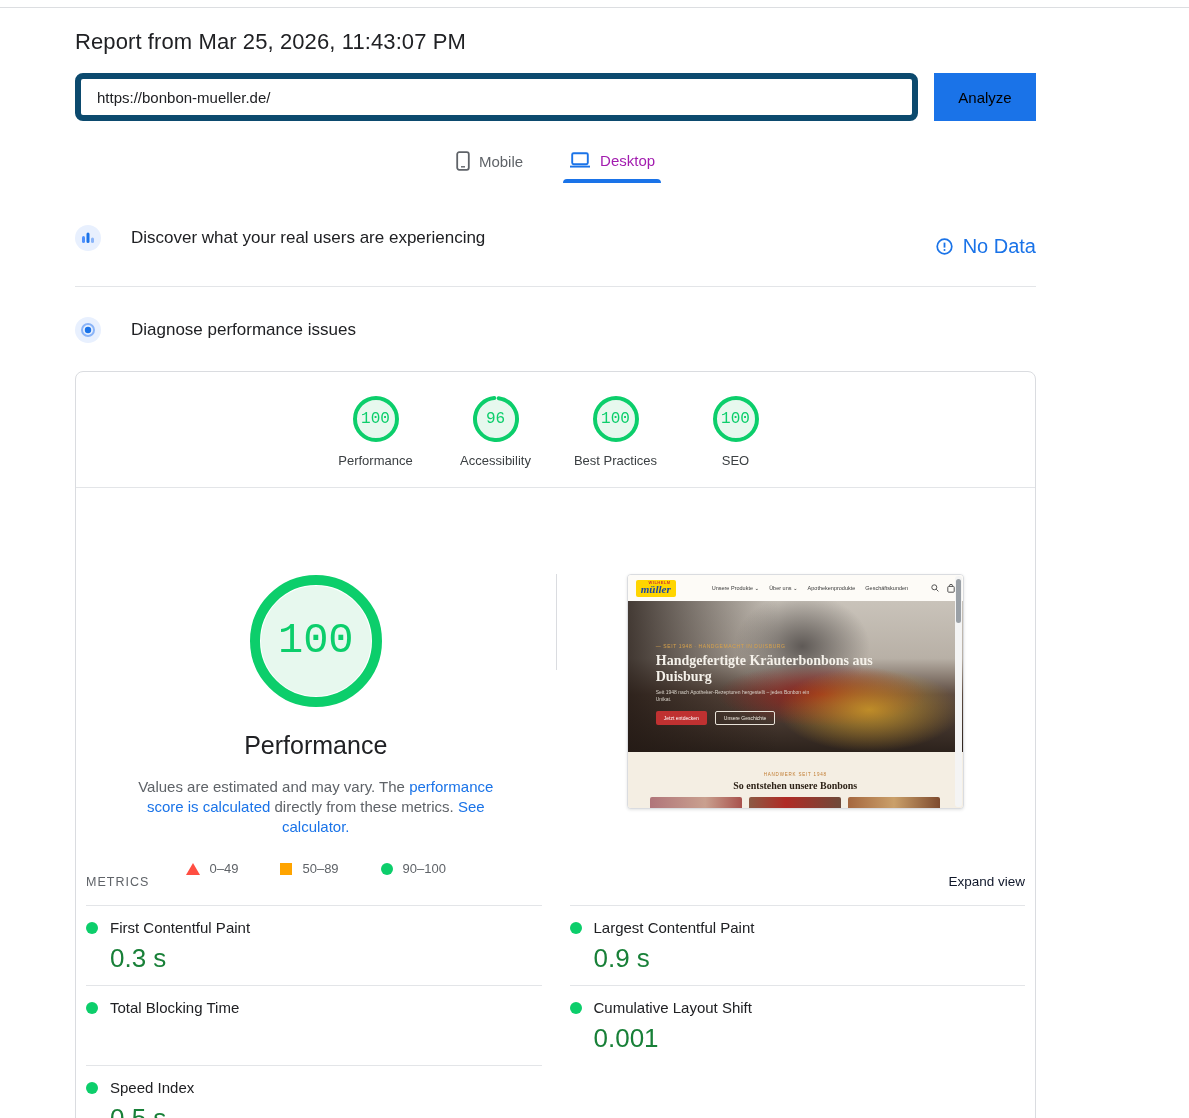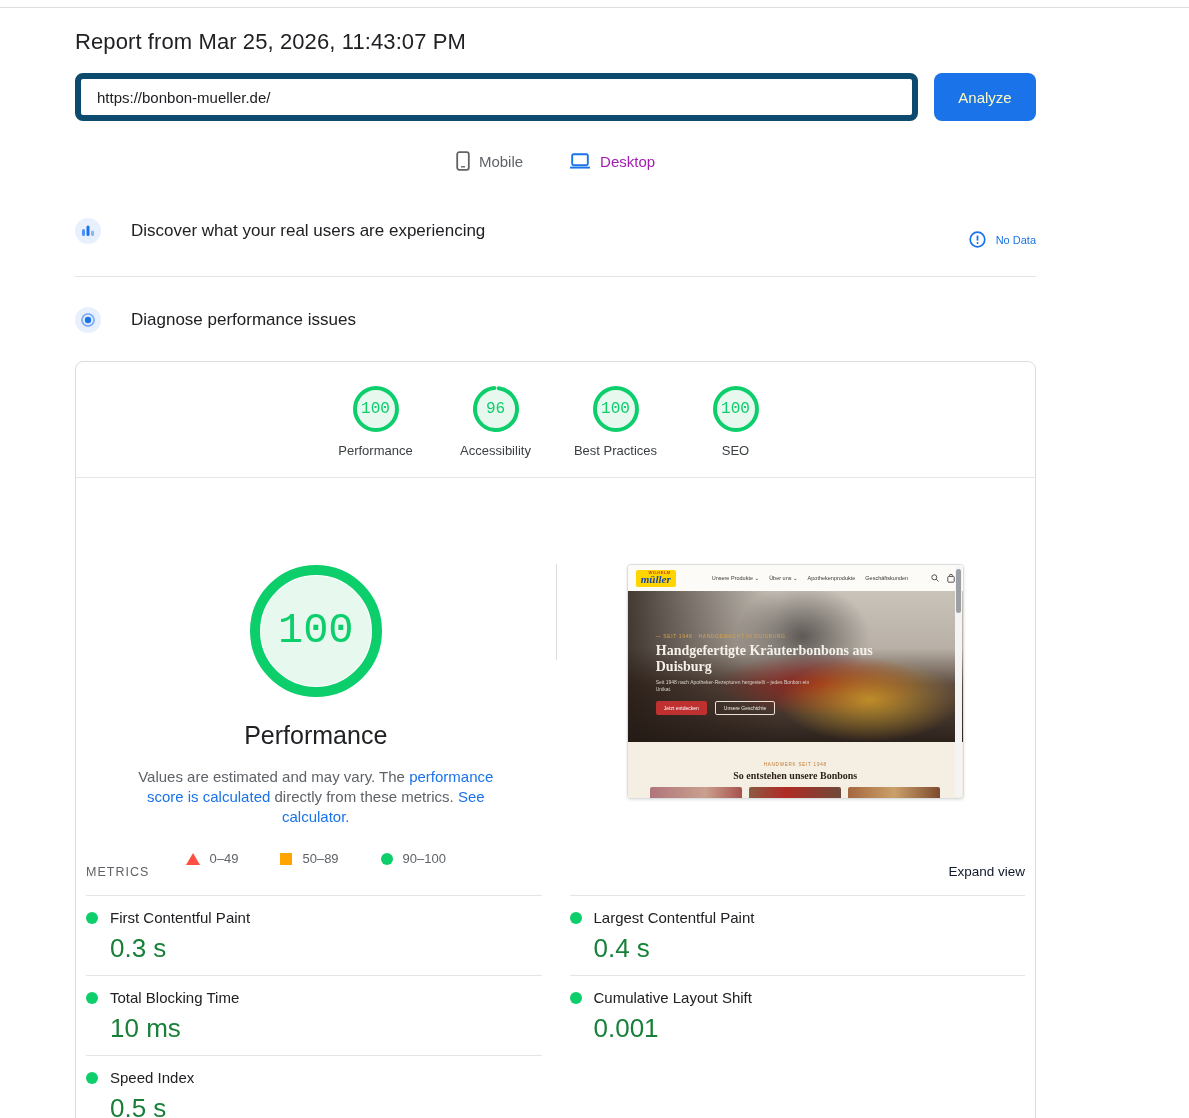--- a/index.html
+++ b/index.html
@@ -7,40 +7,40 @@
     font-family:"Liberation Sans","DejaVu Sans",sans-serif; color:#202124; }
   .top-rule { border-top:1px solid #dcdee1; margin-top:7px; }
   .page { width:961px; margin:0 auto 0 75px; }
 
   
   .report-title { font-size:22px; font-weight:500; color:#202124; margin-top:21px; letter-spacing:.1px; }
   .url-row { display:flex; margin-top:18px; }
   .url-input { flex:1; height:48px; border:6px solid #0c4a6e; border-radius:8px;
     padding:0 16px; font-size:15px; color:#202124; outline:none;
     font-family:"Liberation Sans",sans-serif; }
-  .analyze-btn { width:102px; height:48px; margin-left:16px; background:#1a73e8; color:#fef9c3;
-    border:none; border-radius:8px; font-size:15px; font-weight:500; cursor:pointer;
+  .analyze-btn { width:102px; height:48px; margin-left:16px; background:#1a73e8; color:#000000;
+    border:none; border-radius:0; font-size:15px; font-weight:500; cursor:pointer;
     font-family:"Liberation Sans",sans-serif; }
 
   
   .tabs { display:flex; justify-content:center; gap:34px; margin-top:26px; }
-  .tab { display:flex; flex-direction:row; align-items:center; cursor:pointer; }
+  .tab { display:flex; flex-direction:column; align-items:center; cursor:pointer; }
   .tab-inner { display:flex; align-items:center; gap:9px; font-size:15px; font-weight:500; padding:4px 6px 10px; }
   .tab-mobile .tab-inner { color:#5f6368; }
   .tab-desktop .tab-inner { color:#a21caf; }
   .tab-indicator { height:4px; width:100%; border-radius:4px 4px 0 0; background:transparent; }
   .tab-desktop .tab-indicator { background:#1a73e8; }
 
   
   .section-row { display:flex; align-items:center; margin-top:32px; }
   .section-icon { width:26px; height:26px; border-radius:50%; background:#e8f0fe;
     display:flex; align-items:center; justify-content:center; flex:none; }
   .section-title { font-size:17px; font-weight:500; margin-left:30px; color:#202124; }
   .section-spacer { flex:1; }
-  .no-data { display:flex; align-items:center; gap:10px; color:#1a73e8; font-size:11px; cursor:pointer;margin-top:18px; }
+  .no-data { display:flex; align-items:center; gap:10px; color:#1a73e8; font-size:20px; cursor:pointer;margin-top:18px; }
   .divider-full { border-top:1px solid #e3e5e8; margin-top:28px; }
 
   
   .card { border:1px solid #dadce0; border-radius:8px; margin-top:28px; position:relative;
     height:900px; overflow:hidden; }
   .scores-row { display:flex; justify-content:center; padding-top:23px; height:115px; }
   .score-item { width:120px; text-align:center; cursor:pointer; }
   .score-circle { position:relative; width:48px; height:48px; margin:0 auto; }
   .score-circle svg { display:block; }
   .score-num { position:absolute; inset:0; display:flex; align-items:center; justify-content:center;
@@ -336,37 +336,36 @@
             <span class="m-dot"></span>
             <span class="m-name">First Contentful Paint</span>
           </div>
           <div class="m-value">0.3 s</div>
         </div>
         <div class="m-item">
           <div class="m-head">
             <span class="m-dot"></span>
             <span class="m-name">Total Blocking Time</span>
           </div>
-          <div class="m-value">10 ms</div>
         </div>
         <div class="m-item">
           <div class="m-head">
             <span class="m-dot"></span>
             <span class="m-name">Speed Index</span>
           </div>
           <div class="m-value">0.5 s</div>
         </div>
       </div>
       <div class="m-col">
         <div class="m-item">
           <div class="m-head">
             <span class="m-dot"></span>
             <span class="m-name">Largest Contentful Paint</span>
           </div>
-          <div class="m-value">0.4 s</div>
+          <div class="m-value">0.9 s</div>
         </div>
         <div class="m-item">
           <div class="m-head">
             <span class="m-dot"></span>
             <span class="m-name">Cumulative Layout Shift</span>
           </div>
           <div class="m-value">0.001</div>
         </div>
       </div>
     </div>

